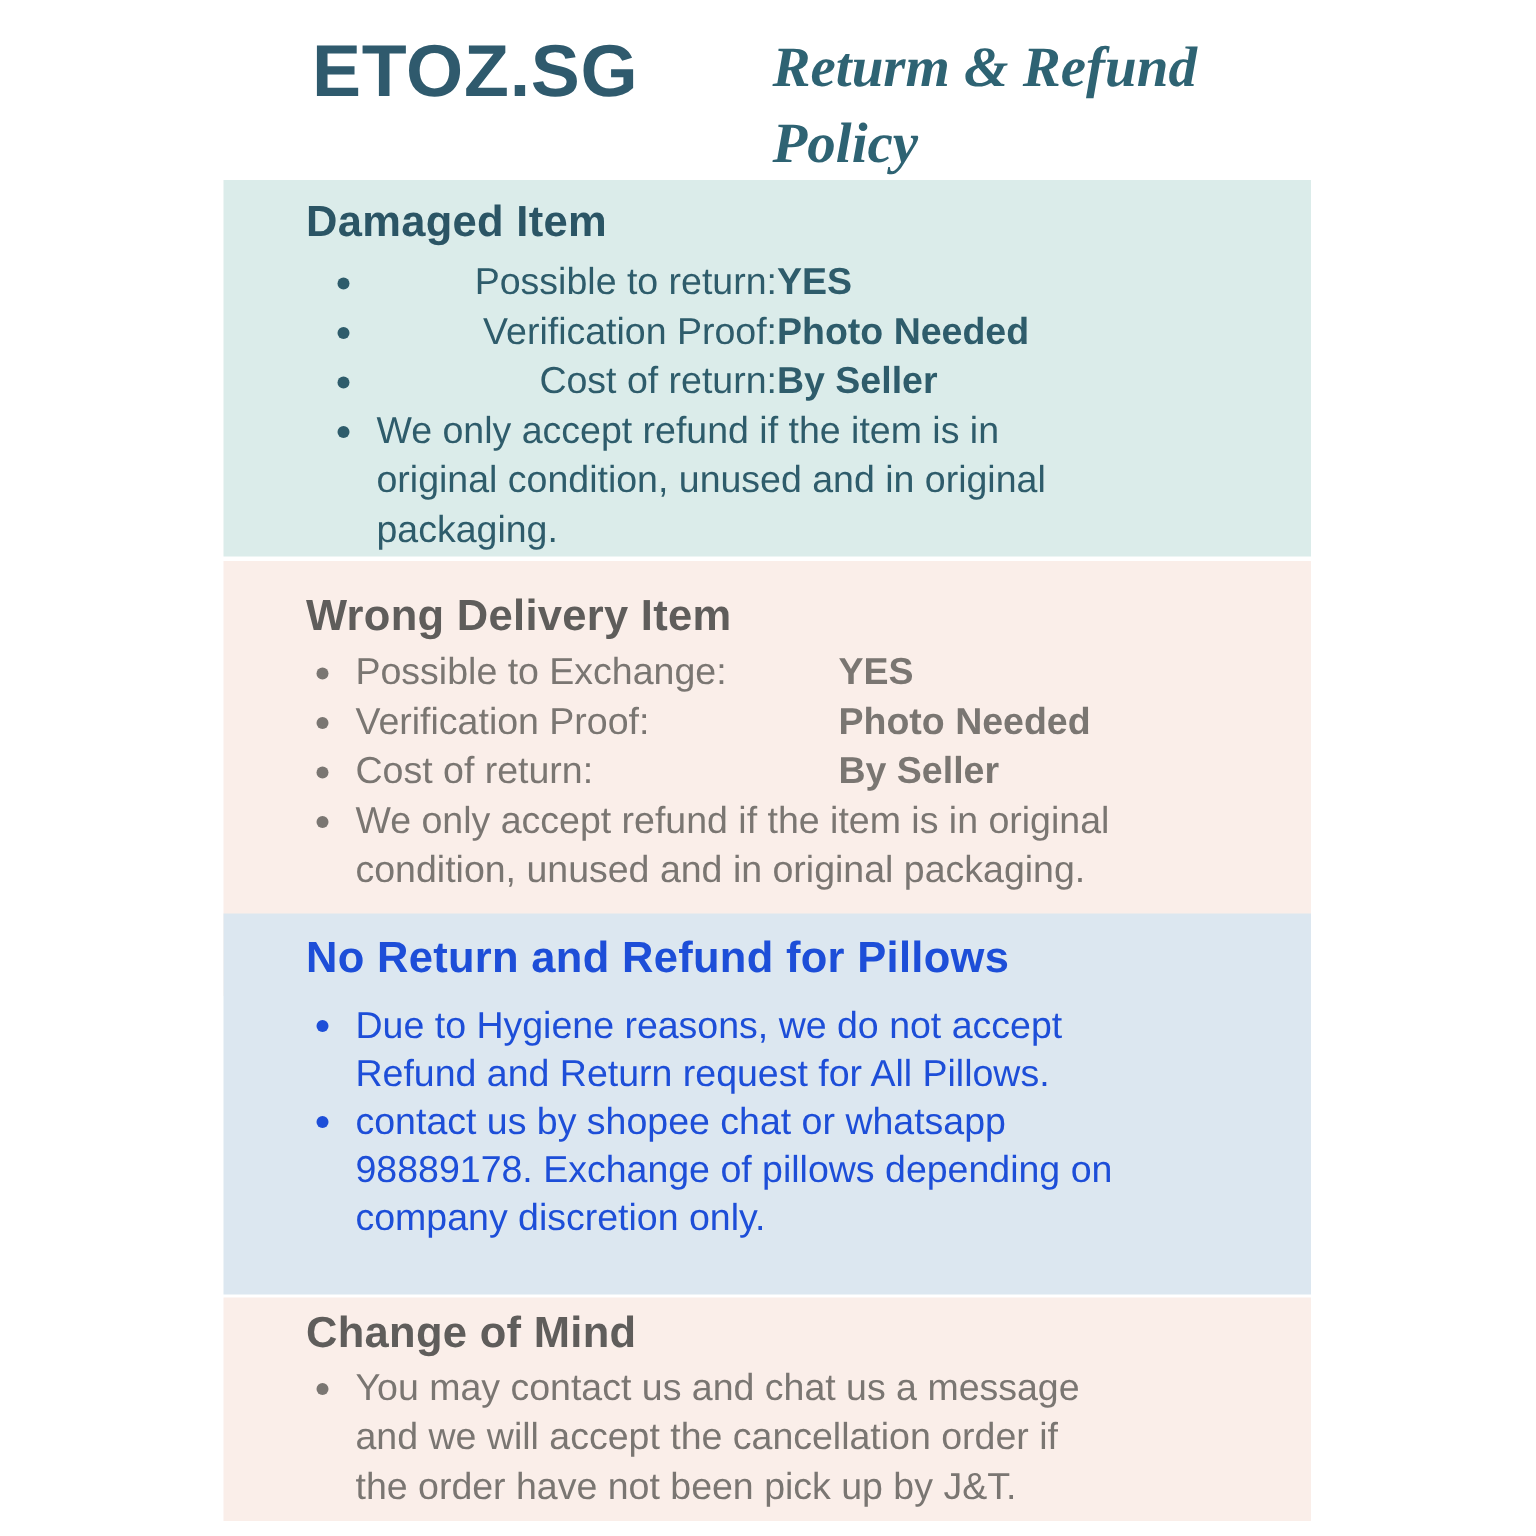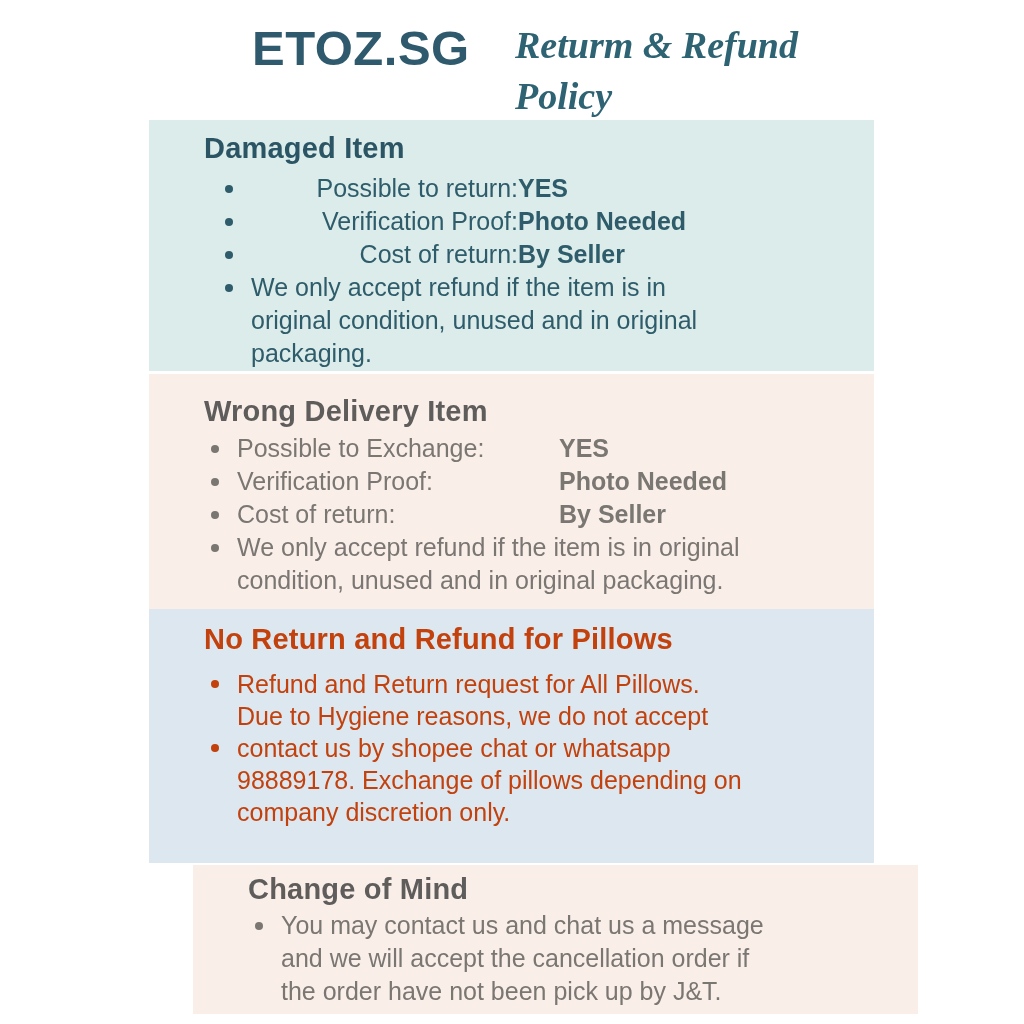--- a/index.html
+++ b/index.html
@@ -9,43 +9,42 @@
     font-family: "Liberation Sans", sans-serif;
     position: relative;
     overflow: hidden;
   }
 
   
   .brand {
     position: absolute; left: 208px; top: 20px;
     font-size: 49px; font-weight: 700; letter-spacing: 0.5px;
     color: #2f5a6d;
-    margin-left: 44px;
   }
   .doc-title {
     position: absolute; left: 515px; top: 20px;
     font-family: "Liberation Serif", "DejaVu Serif", serif;
     font-style: italic; font-weight: 600;
     font-size: 38px; line-height: 51px;
     color: #2e6373;
   }
 
   
   .panel {
     position: absolute; left: 149px; width: 725px;
     box-sizing: border-box;
   }
   .panel.teal  { background: #dbecea; color: #2e5c6b; }
-  .panel.blue  { background: #dce7f0; color: #c2410c; }
+  .panel.blue  { background: #dce7f0; color: #1d4ed8; }
   .panel.pink  { background: #faeee9; color: #7a7672; }
 
   .panel-1 { top: 120px; height: 251px; padding-top: 6px;  }
   .panel-2 { top: 374px; height: 290px; padding-top: 16px; }
   .panel-3 { top: 609px; height: 254px; padding-top: 9px;  }
-  .panel-4 { top: 865px; height: 149px; padding-top: 4px; margin-left: 44px;  }
+  .panel-4 { top: 865px; height: 149px; padding-top: 4px;  }
 
   .heading {
     margin: 0; padding-left: 55px;
     font-size: 29px; font-weight: 700; letter-spacing: 0.2px;
   }
   .panel.teal .heading { color: #2b5565; }
   .panel.pink .heading, .panel-4 .heading { color: #5f5d5b; }
   .panel-1 .heading { line-height: 44px; }
   .panel-2 .heading { line-height: 42px; }
   .panel-3 .heading { line-height: 42px; margin-bottom: 8px; }
@@ -142,22 +141,22 @@
       </li>
     </ul>
   </section>
 
   <section class="panel blue panel-3">
     <h2 class="heading">No Return and Refund for Pillows</h2>
     <ul class="bullets">
       <li class="li">
         <span class="dot"></span>
         <div class="li-lines">
+          <div>Due to Hygiene reasons, we do not accept</div>
           <div>Refund and Return request for All Pillows.</div>
-          <div>Due to Hygiene reasons, we do not accept</div>
         </div>
       </li>
       <li class="li">
         <span class="dot"></span>
         <div class="li-lines">
           <div>contact us by shopee chat or whatsapp</div>
           <div>98889178. Exchange of pillows depending on</div>
           <div>company discretion only.</div>
         </div>
       </li>

